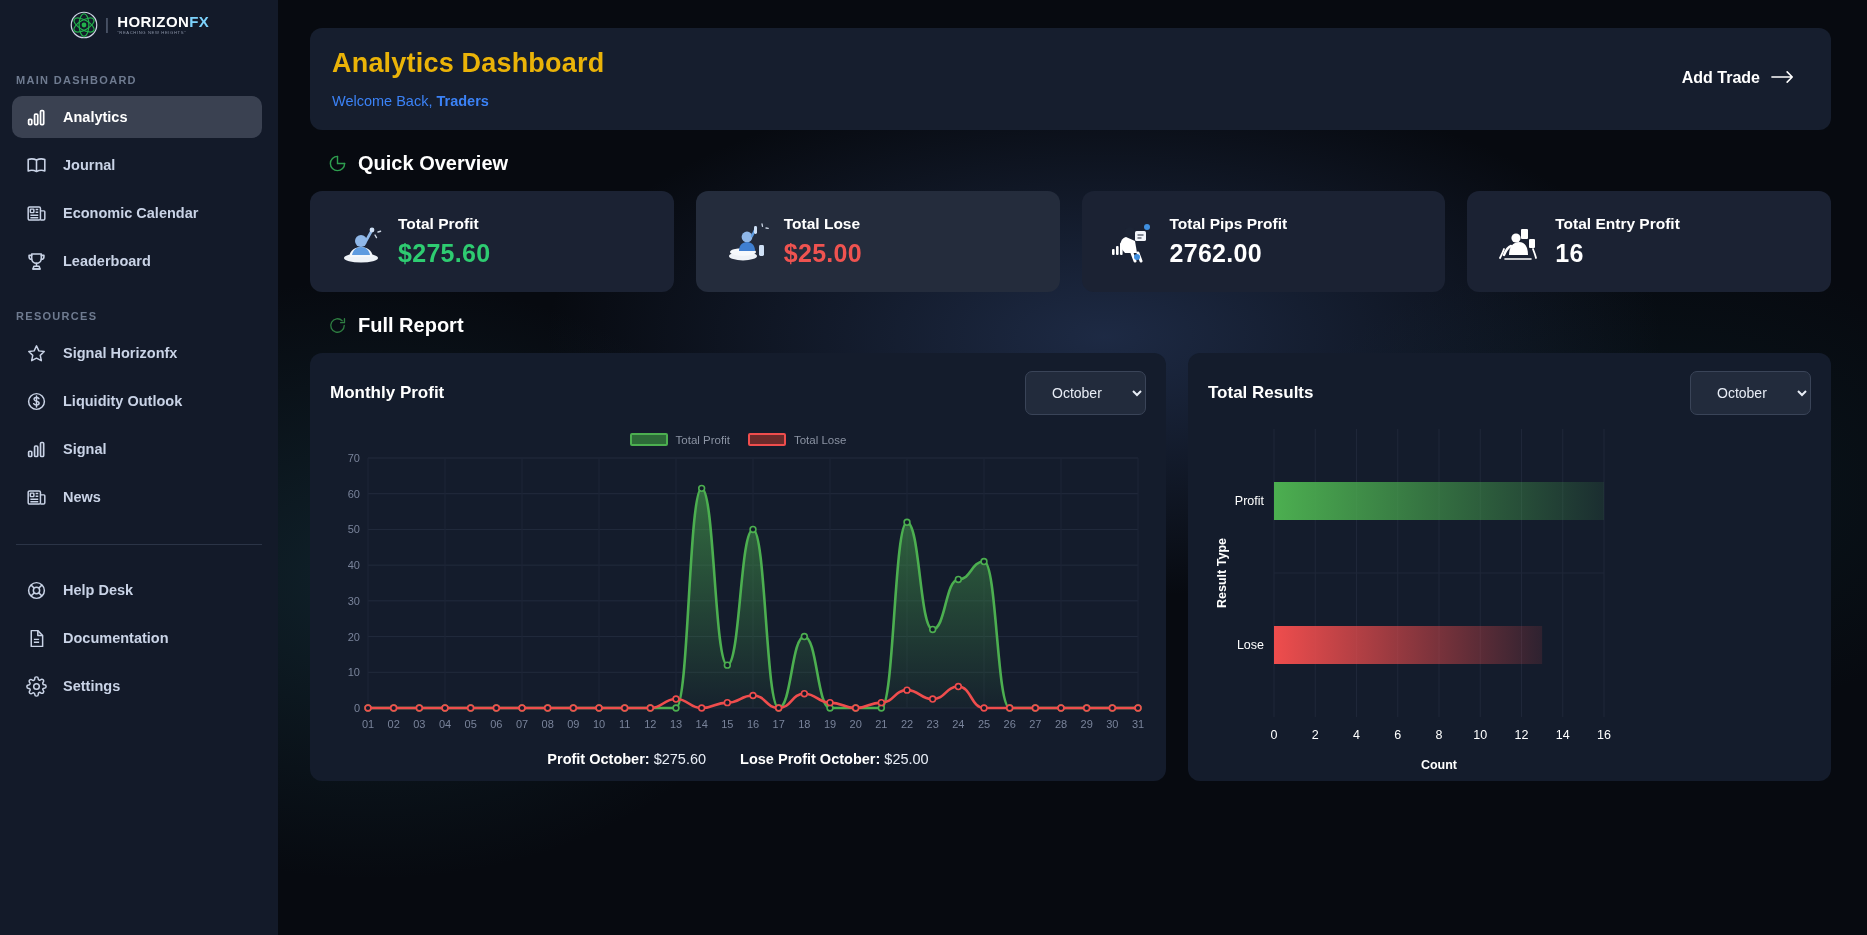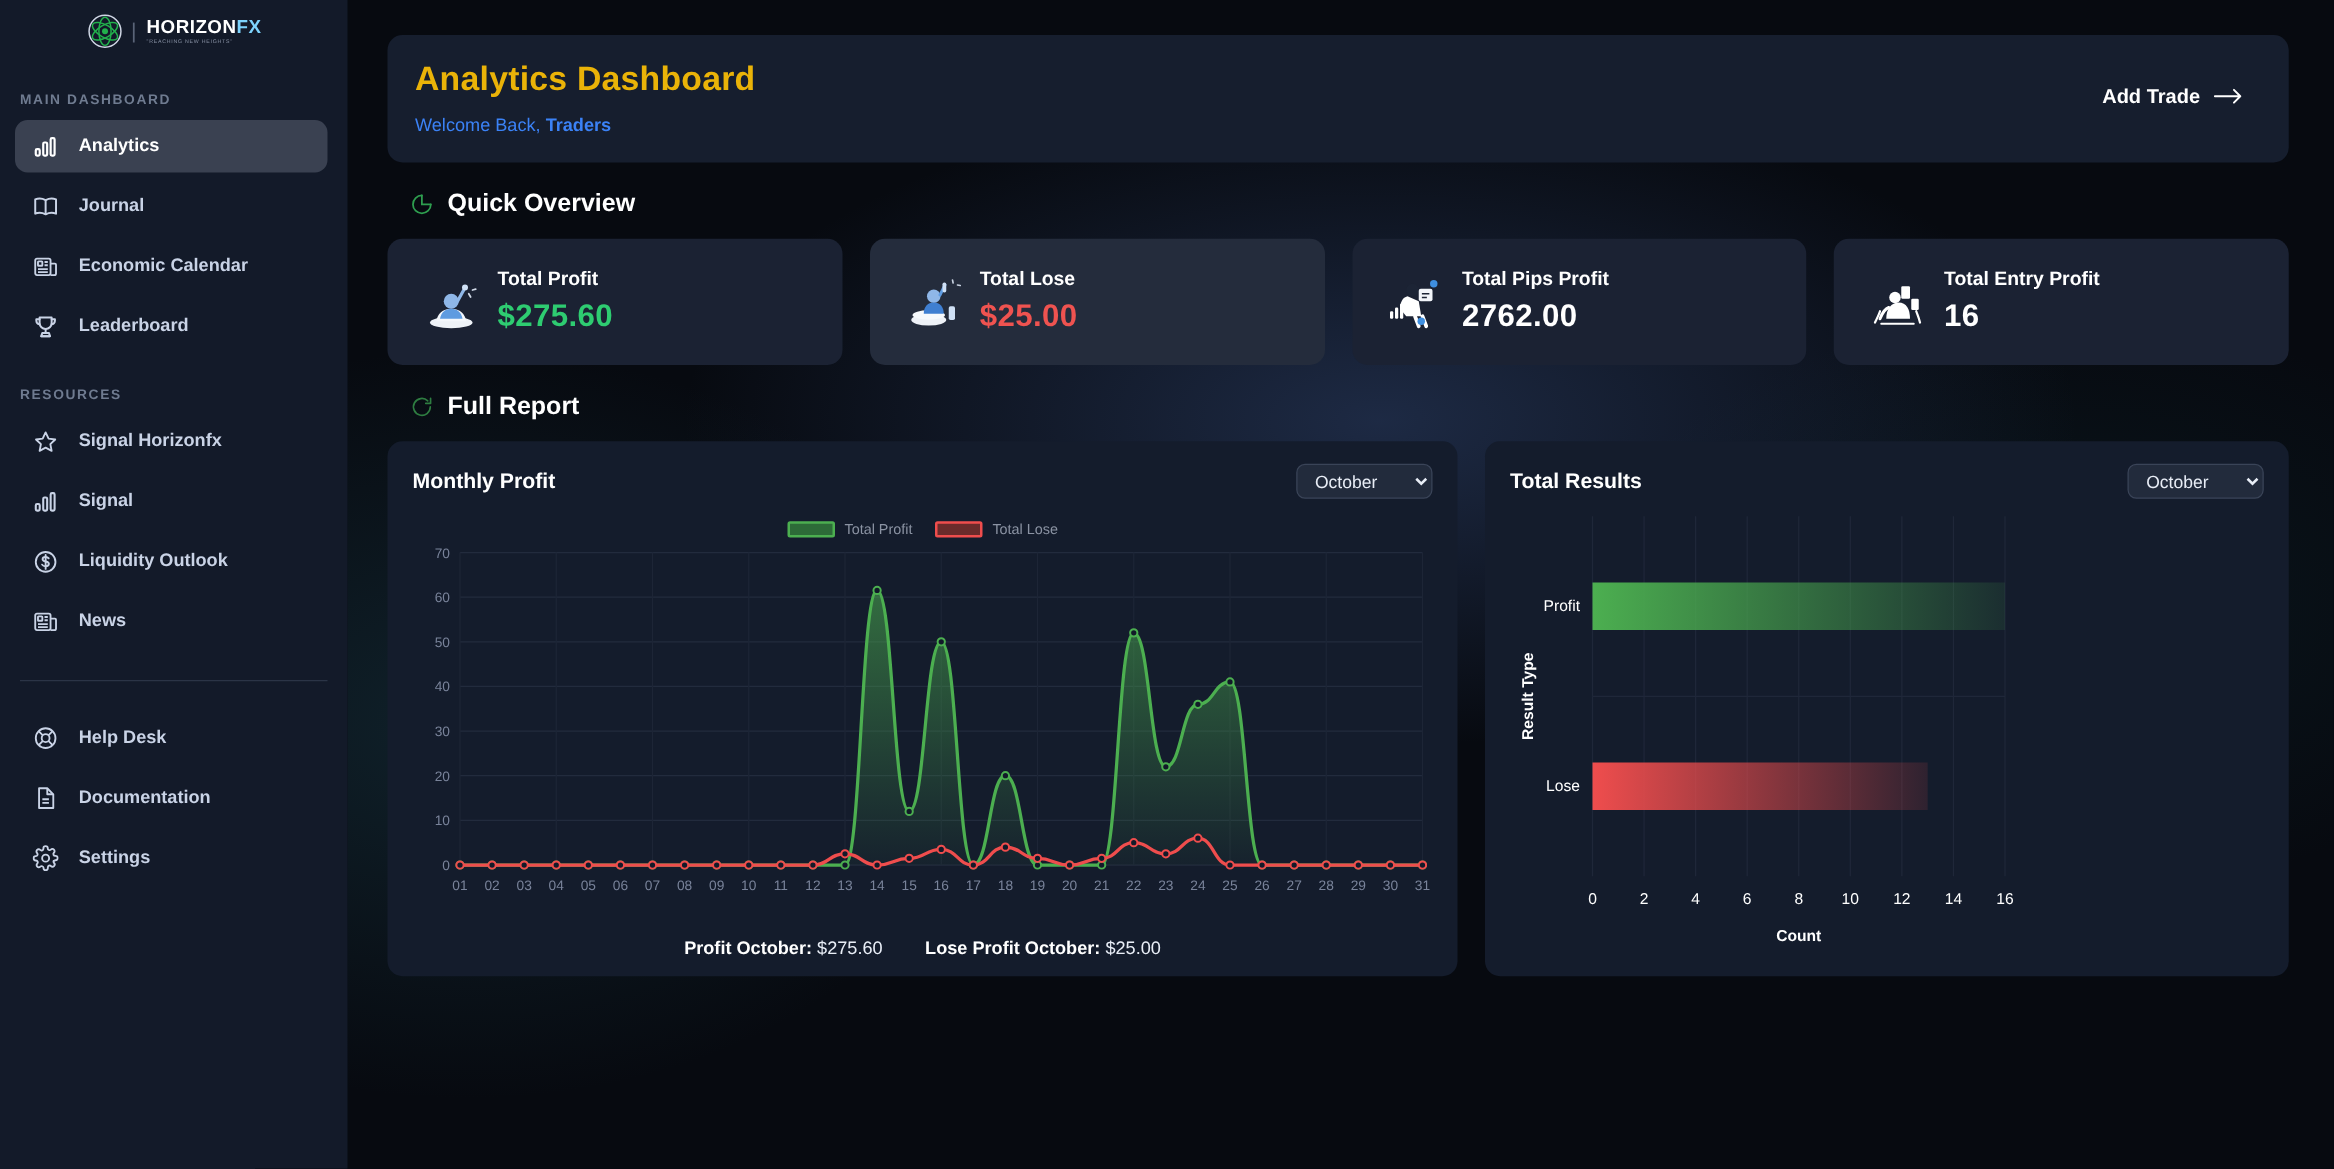--- a/index.html
+++ b/index.html
@@ -92,21 +92,21 @@
   .panels { display: flex; gap: 22px; margin-top: 16px; }
   .panel {
     background: #141c2c; border-radius: 12px; padding: 18px 20px 14px 20px;
   }
   .panel.left { flex: 0 0 856px; height: 428px; position: relative; }
   .panel.right { flex: 1; height: 428px; position: relative; }
   .panel-head { display: flex; align-items: center; justify-content: space-between; }
   .panel-title { font-size: 17px; font-weight: 800; color: #fff; }
   .month-select {
     background: #222b3c; color: #e8edf6; border: 1px solid #3a4458;
-    border-radius: 7px; height: 28px; padding: 0 8px 0 10px;
+    border-radius: 7px; height: 44px; padding: 0 8px 0 22px;
     font-family: "Liberation Sans", sans-serif; font-size: 14px; cursor: pointer;
     min-width: 100px;
   }
 
   .legend { display: flex; gap: 18px; justify-content: center; margin-top: 18px; }
   .legend-item { display: flex; align-items: center; gap: 8px; }
   .legend-swatch { width: 38px; height: 13px; border-radius: 2px; }
   .legend-label { font-size: 11.5px; color: #8b93a3; }
 
   .chartwrap { position: relative; margin-top: 4px; }
@@ -191,35 +191,35 @@
     <div class="sect-label">RESOURCES</div>
 
     <div class="nav-item">
       <svg width="21" height="21" viewBox="0 0 24 24" fill="none" stroke="#c9d3e6" stroke-width="1.7" stroke-linejoin="round">
         <path d="M12 3.3l2.7 5.7 6.1.8-4.5 4.3 1.2 6.1L12 17.3 6.5 20.2l1.2-6.1L3.2 9.8l6.1-.8z"></path>
       </svg>
       <span>Signal Horizonfx</span>
     </div>
 
     <div class="nav-item">
+      <svg width="21" height="21" viewBox="0 0 24 24" fill="none" stroke="#c9d3e6" stroke-width="1.7" stroke-linecap="round">
+        <circle cx="12" cy="12" r="9"></circle>
+          <path d="M14.8 8.8c-.6-.9-1.7-1.3-2.9-1.3-1.6 0-2.7.8-2.7 2 0 2.9 5.8 1.4 5.8 4.3 0 1.3-1.2 2.2-3 2.2-1.4 0-2.6-.5-3.2-1.5"></path>
+          <path d="M12 5.6v12.8"></path>
+      </svg>
+      <span>Liquidity Outlook</span>
+    </div>
+
+    <div class="nav-item">
       <svg width="21" height="21" viewBox="0 0 24 24" fill="none" stroke="#c9d3e6" stroke-width="1.9" stroke-linecap="round">
         <rect x="3" y="14" width="3.6" height="6" rx="1.2"></rect>
           <rect x="9.8" y="8" width="3.6" height="12" rx="1.2"></rect>
           <rect x="16.6" y="4" width="3.6" height="16" rx="1.2"></rect>
       </svg>
       <span>Signal</span>
-    </div>
-
-    <div class="nav-item">
-      <svg width="21" height="21" viewBox="0 0 24 24" fill="none" stroke="#c9d3e6" stroke-width="1.7" stroke-linecap="round">
-        <circle cx="12" cy="12" r="9"></circle>
-          <path d="M14.8 8.8c-.6-.9-1.7-1.3-2.9-1.3-1.6 0-2.7.8-2.7 2 0 2.9 5.8 1.4 5.8 4.3 0 1.3-1.2 2.2-3 2.2-1.4 0-2.6-.5-3.2-1.5"></path>
-          <path d="M12 5.6v12.8"></path>
-      </svg>
-      <span>Liquidity Outlook</span>
     </div>
 
     <div class="nav-item">
       <svg width="21" height="21" viewBox="0 0 24 24" fill="none" stroke="#c9d3e6" stroke-width="1.7" stroke-linejoin="round">
         <rect x="2.5" y="4.5" width="14" height="15" rx="1.6"></rect>
           <path d="M16.5 9h4a1 1 0 0 1 1 1v8a1.5 1.5 0 0 1-1.5 1.5H16.5"></path>
         <rect x="5" y="7" width="4" height="4" rx=".6"></rect>
           <path d="M11 7.5h3M11 10.5h3M5 14h9M5 16.8h9"></path>
       </svg>
       <span>News</span>

